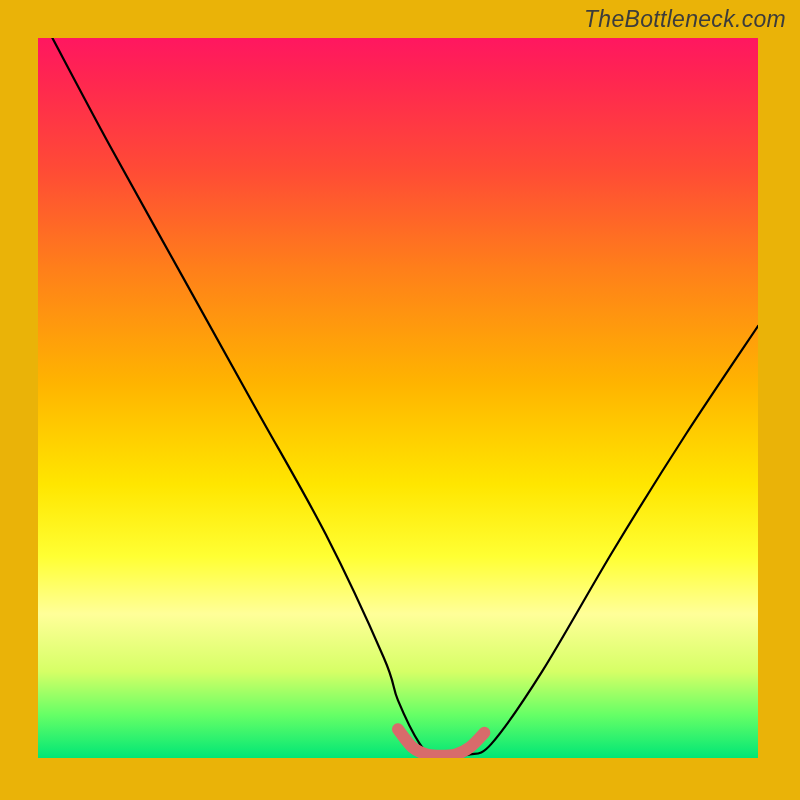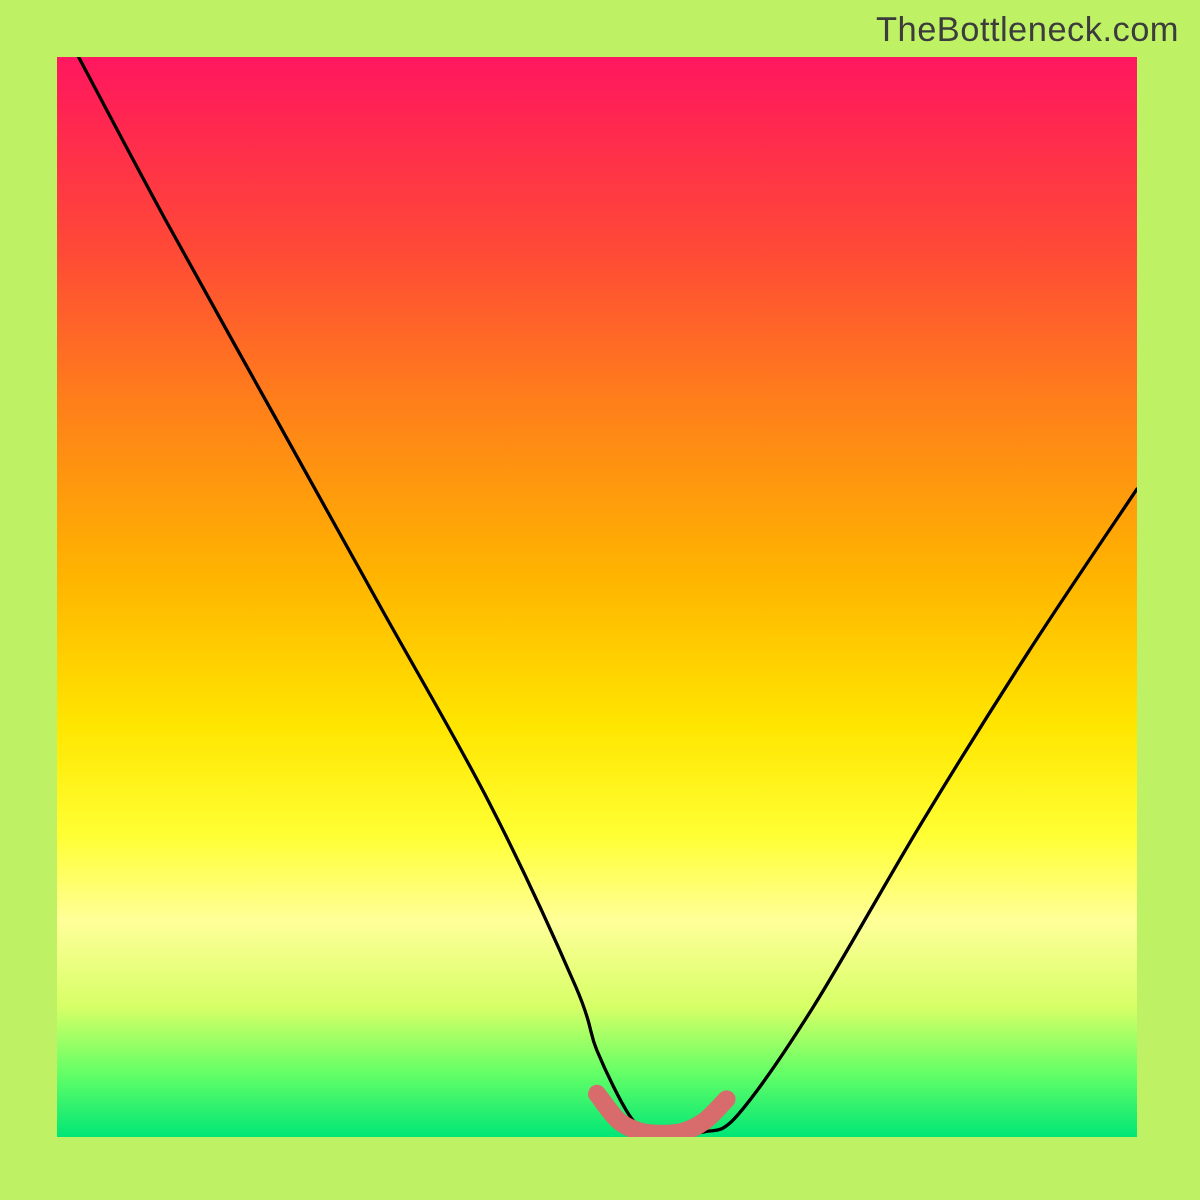--- a/index.html
+++ b/index.html
@@ -10,21 +10,22 @@
     background: #000;
     font-family: Arial, Helvetica, sans-serif;
     overflow: hidden;
   }
   .frame {
     position: absolute;
     left: 0;
     top: 0;
     width: 800px;
     height: 800px;
-    background: #bef264;
+    background: #eab308;
+    font-style: italic;
   }
   .plot {
     position: absolute;
     left: 38px;
     top: 38px;
     width: 720px;
     height: 720px;
     background: linear-gradient(
       to bottom,
       #ff1760 0%,

